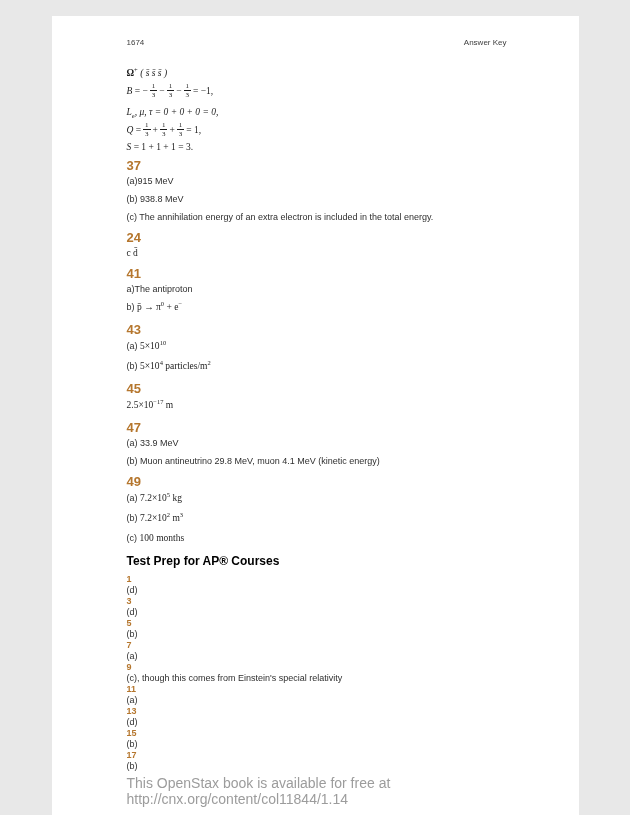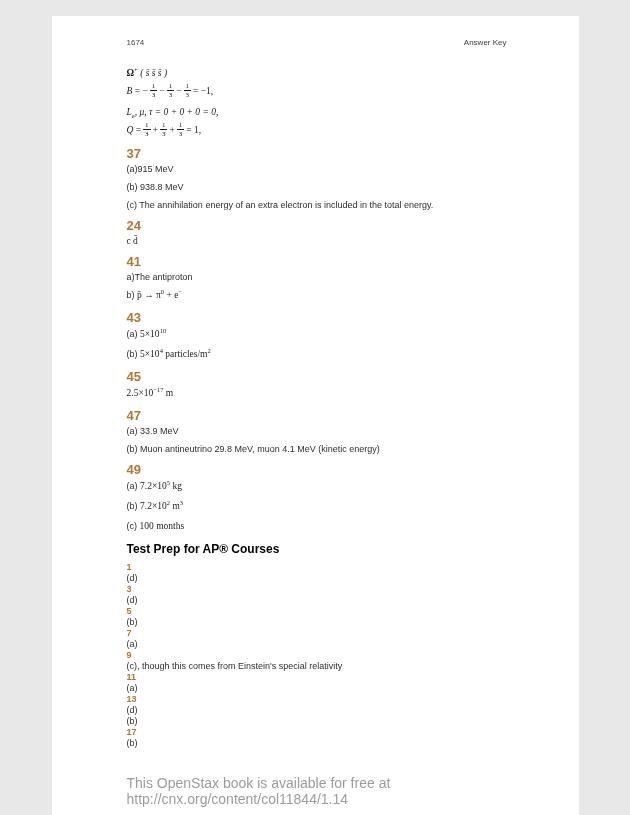--- a/index.html
+++ b/index.html
@@ -90,20 +90,23 @@
             <span class="num">1</span>
             <span class="den">3</span>
           </span>
         <span>+</span>
         <span class="frac">
             <span class="num">1</span>
             <span class="den">3</span>
           </span>
         <span>= 1,</span>
       </div>
+      <div class="math-line">
+        <span class="var">S</span><span> = 1 + 1 + 1 = 3.</span>
+      </div>
     </div>
 
     <div>
       <div class="qnum">37</div>
       <div class="ans-line">(a)915 MeV</div>
       <div class="ans-line">(b) 938.8 MeV</div>
       <div class="ans-line">(c) The annihilation energy of an extra electron is included in the total energy.</div>
     </div>
 
     <div>
@@ -186,20 +189,21 @@
       </div>
       <div>
         <div class="ap-num">11</div>
         <div class="ap-ans">(a)</div>
       </div>
       <div>
         <div class="ap-num">13</div>
         <div class="ap-ans">(d)</div>
       </div>
       <div>
+        <div class="ap-num">15</div>
         <div class="ap-ans">(b)</div>
       </div>
       <div>
         <div class="ap-num">17</div>
         <div class="ap-ans">(b)</div>
       </div>
     </div>
 
   </div>
 

